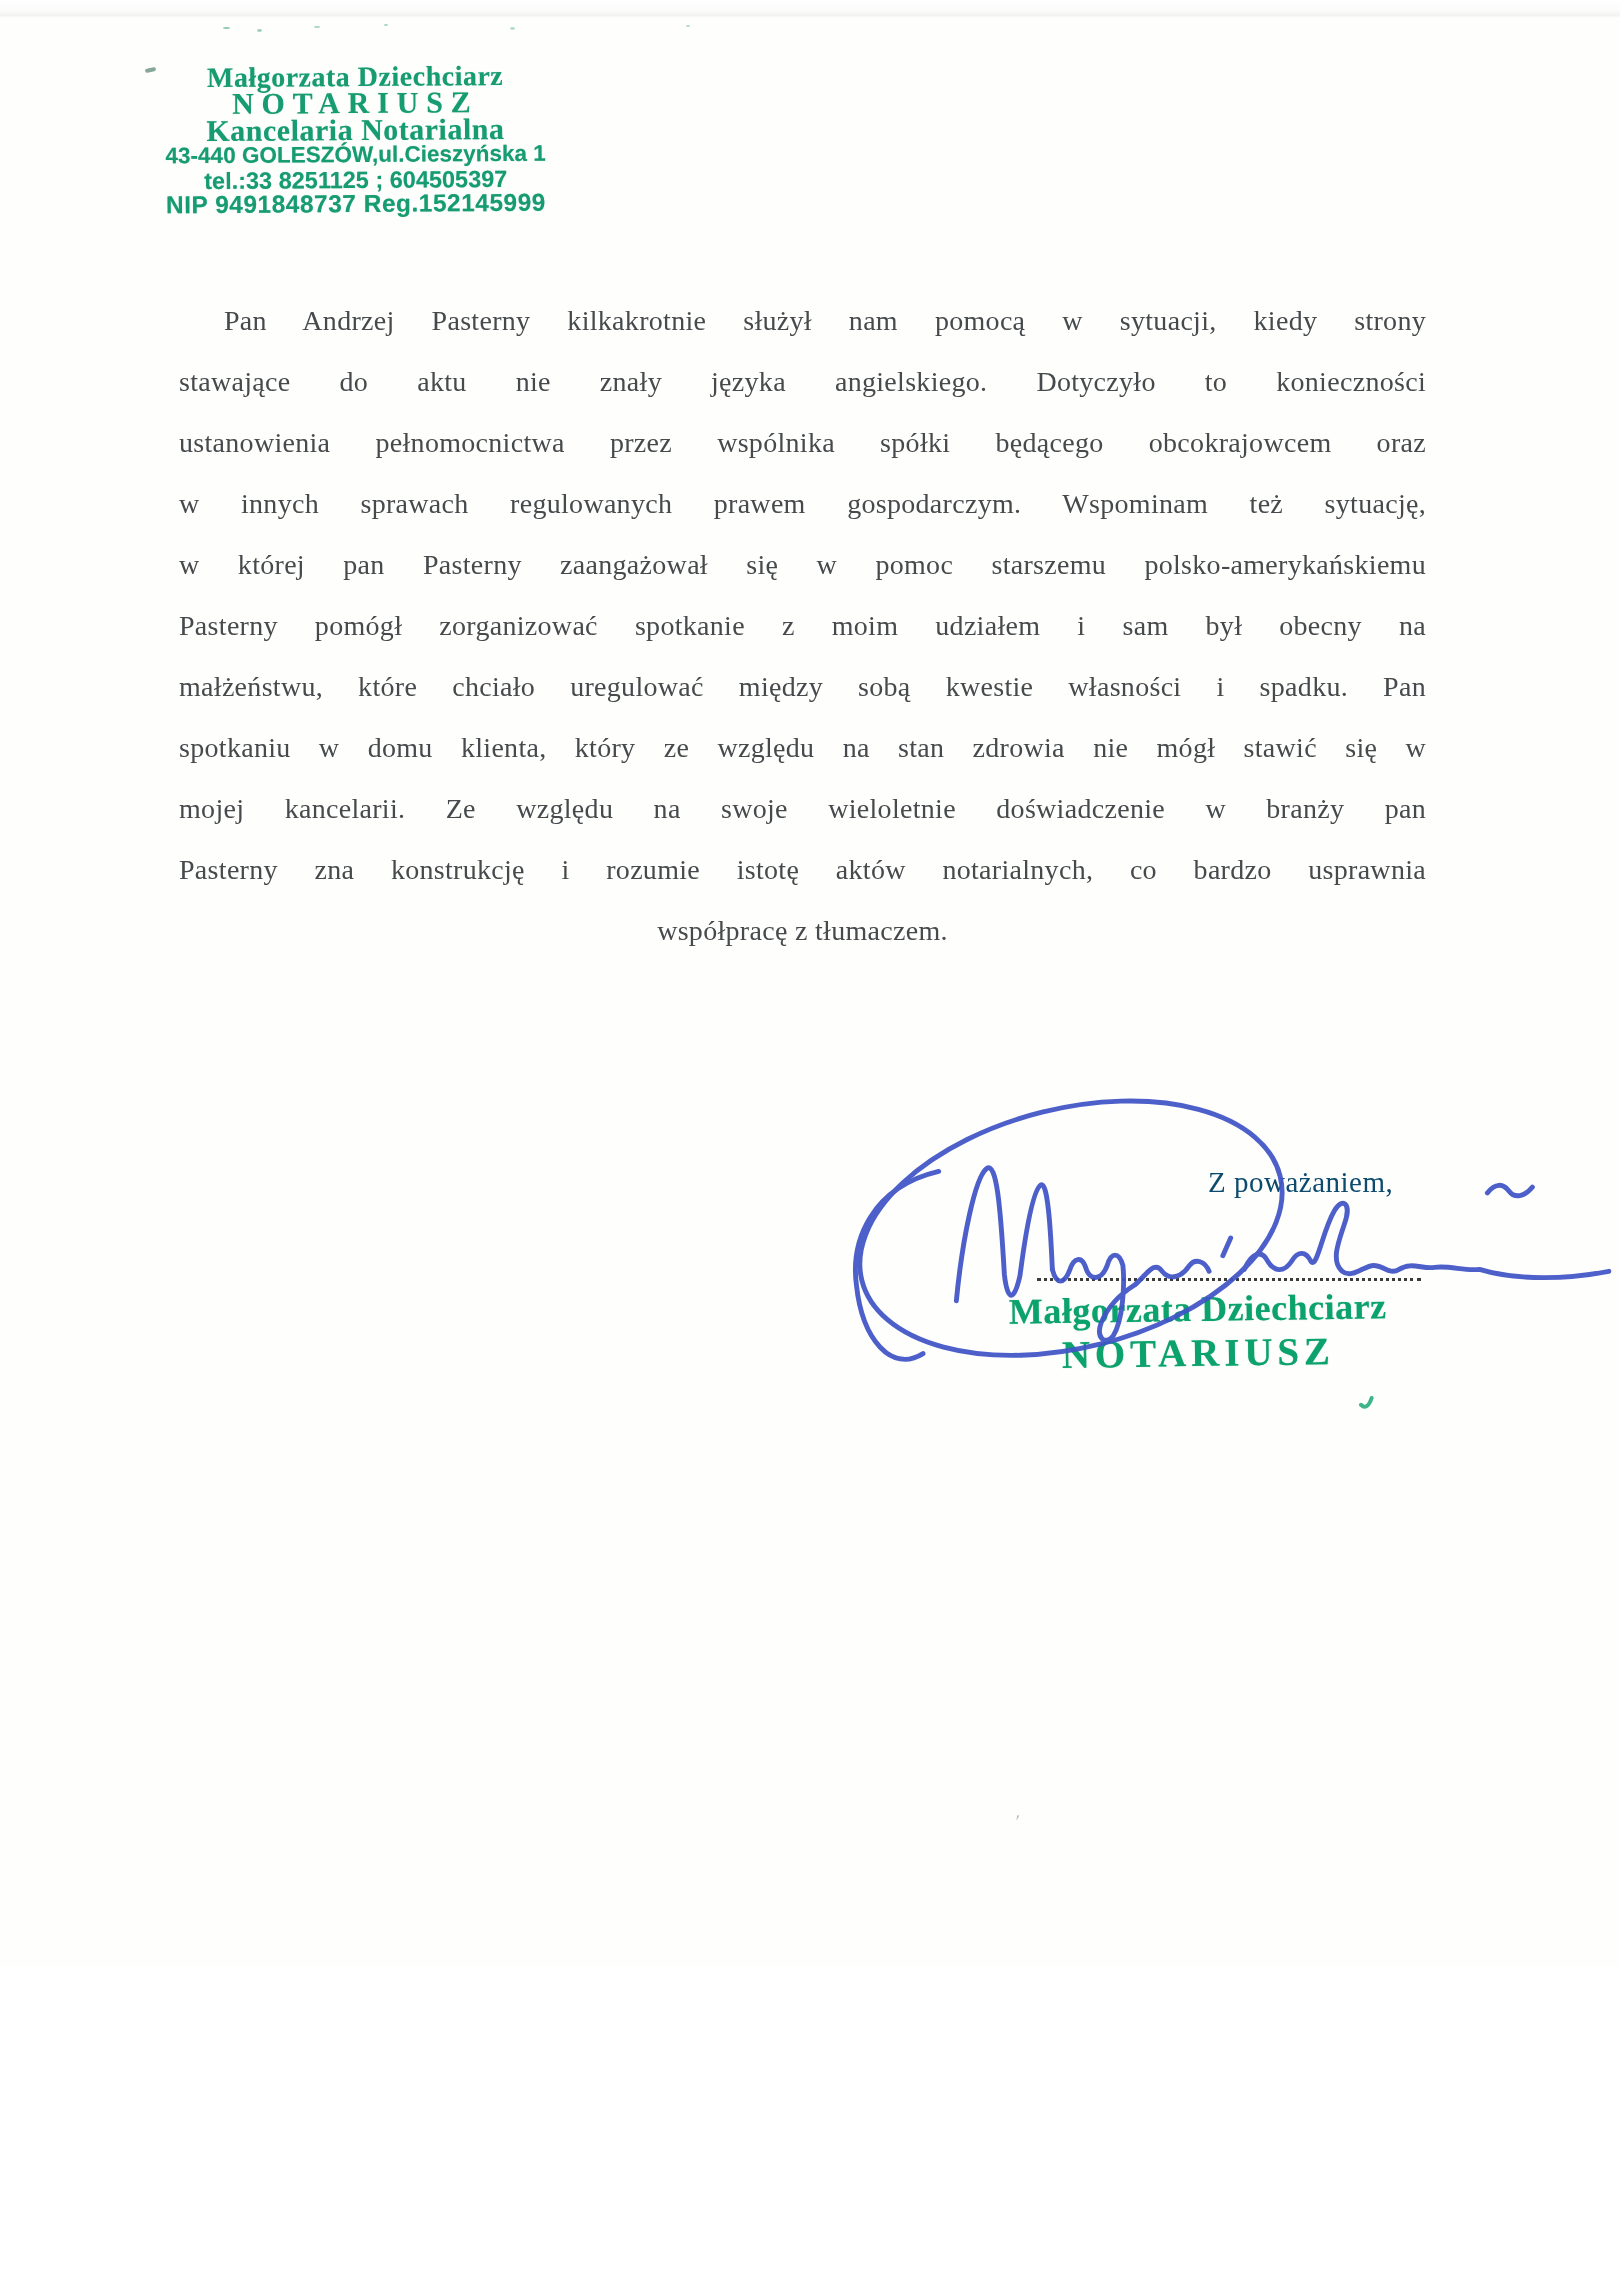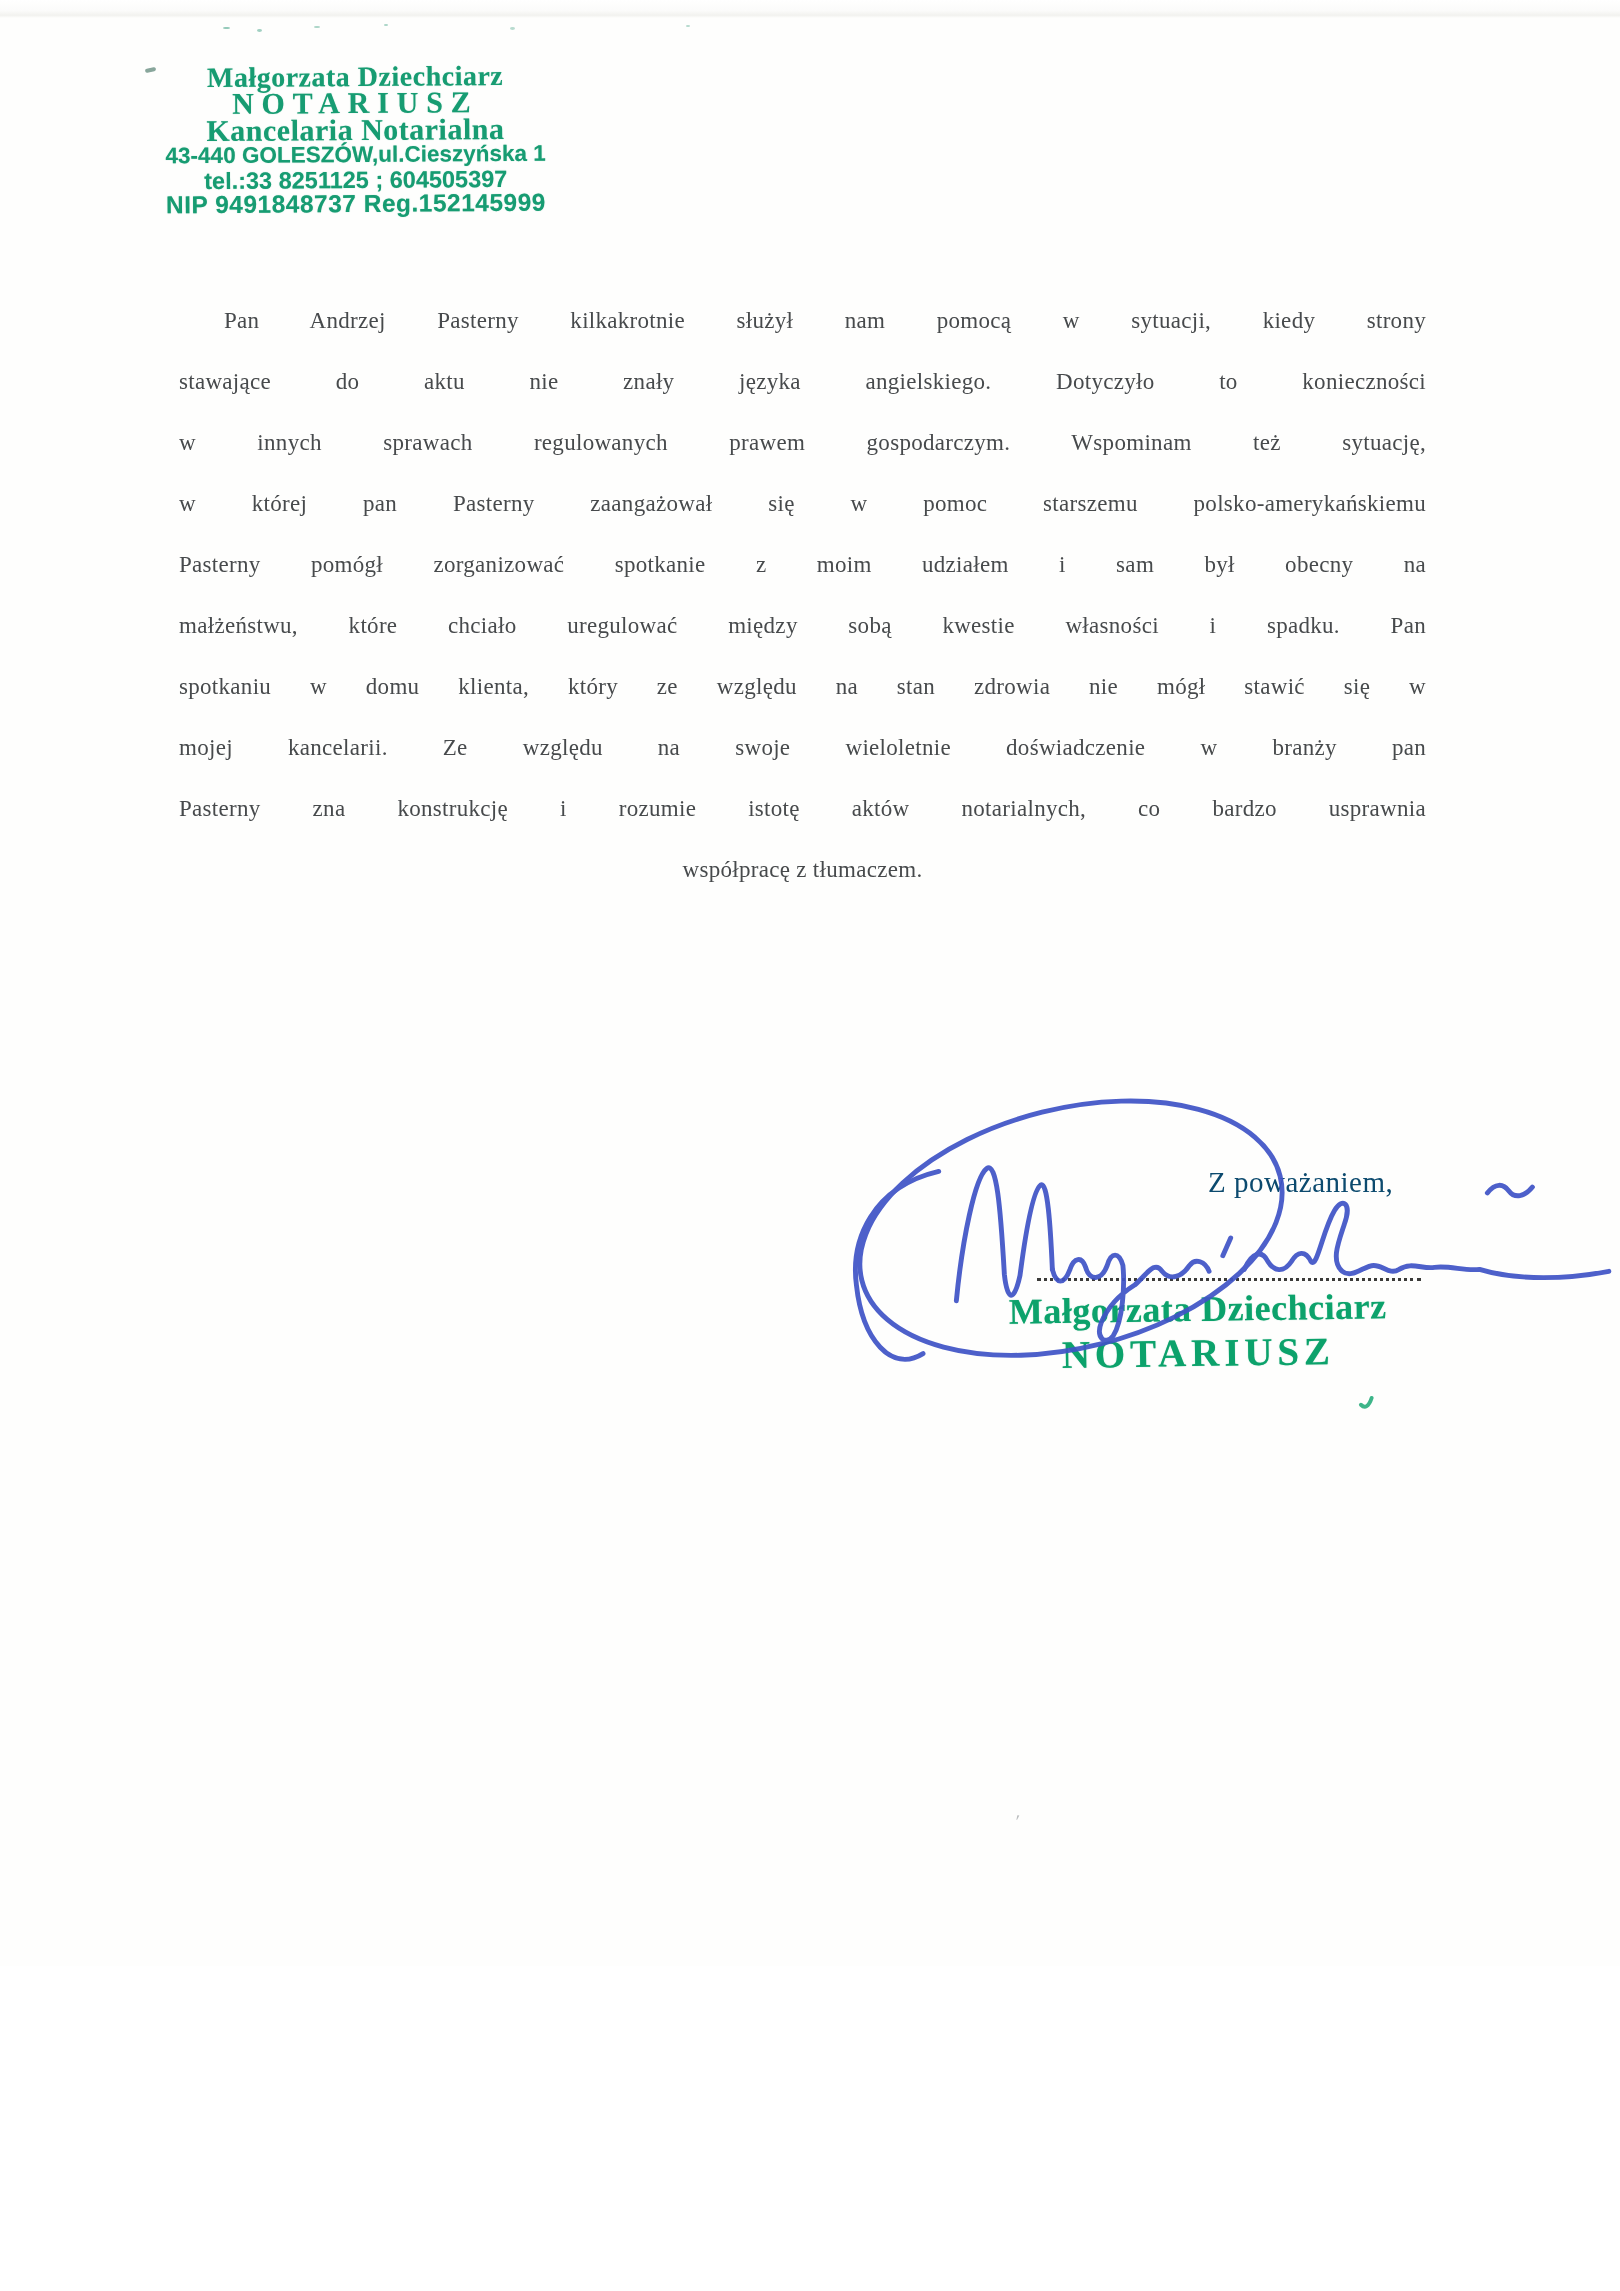--- a/index.html
+++ b/index.html
@@ -31,21 +31,21 @@
     font-family: "Liberation Sans", "DejaVu Sans", sans-serif;
     font-weight: bold; line-height: 24.5px;
   }
   .sh-addr  { font-size: 22.5px; }
   .sh-phone { font-size: 23.5px; }
   .sh-reg   { font-size: 24.5px; letter-spacing: 0.5px; }
 
   
   .para {
     position: absolute; left: 179px; width: 1247px;
-    color: #474a4c; font-size: 23px; letter-spacing: 0.3px;
+    color: #474a4c; font-size: 28px; letter-spacing: 0.3px;
   }
   .p1 { top: 290px; }
   .p2 { top: 976px; }
   .bl { height: 61px; line-height: 61px; white-space: nowrap; }
   .jl { text-align: justify; text-align-last: justify; white-space: normal; }
   .ll { text-align: center; }
   .indent { padding-left: 45px; }
 
   
   .closing {
@@ -91,20 +91,21 @@
     <div class="sh-title">NOTARIUSZ</div>
     <div class="sh-office">Kancelaria Notarialna</div>
     <div class="sh-addr">43-440 GOLESZÓW,ul.Cieszyńska 1</div>
     <div class="sh-phone">tel.:33 8251125 ; 604505397</div>
     <div class="sh-reg">NIP 9491848737 Reg.152145999</div>
   </div>
 
   <div class="para p1">
     <div class="bl jl indent">Pan Andrzej Pasterny kilkakrotnie służył nam pomocą w sytuacji, kiedy strony</div>
     <div class="bl jl">stawające do aktu nie znały języka angielskiego. Dotyczyło to konieczności</div>
+    <div class="bl jl">ustanowienia pełnomocnictwa przez wspólnika spółki będącego obcokrajowcem oraz</div>
     <div class="bl jl">w innych sprawach regulowanych prawem gospodarczym. Wspominam też sytuację,</div>
     <div class="bl jl">w której pan Pasterny zaangażował się w pomoc starszemu polsko-amerykańskiemu</div>
     <div class="bl jl">Pasterny pomógł zorganizować spotkanie z moim udziałem i sam był obecny na</div>
     <div class="bl jl">małżeństwu, które chciało uregulować między sobą kwestie własności i spadku. Pan</div>
     <div class="bl jl">spotkaniu w domu klienta, który ze względu na stan zdrowia nie mógł stawić się w</div>
     <div class="bl jl">mojej kancelarii. Ze względu na swoje wieloletnie doświadczenie w branży pan</div>
     <div class="bl jl">Pasterny zna konstrukcję i rozumie istotę aktów notarialnych, co bardzo usprawnia</div>
     <div class="bl ll">współpracę z tłumaczem.</div>
   </div>
 

